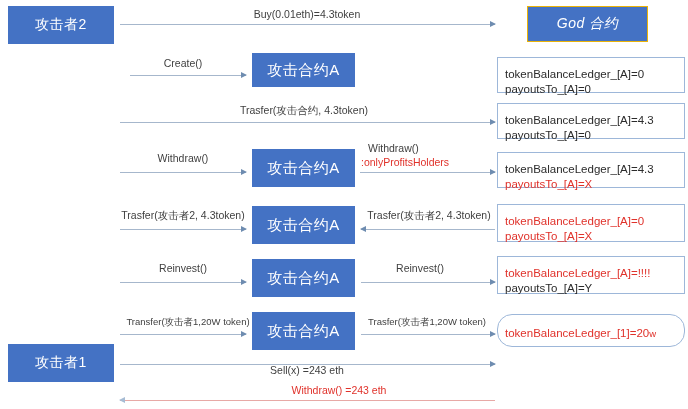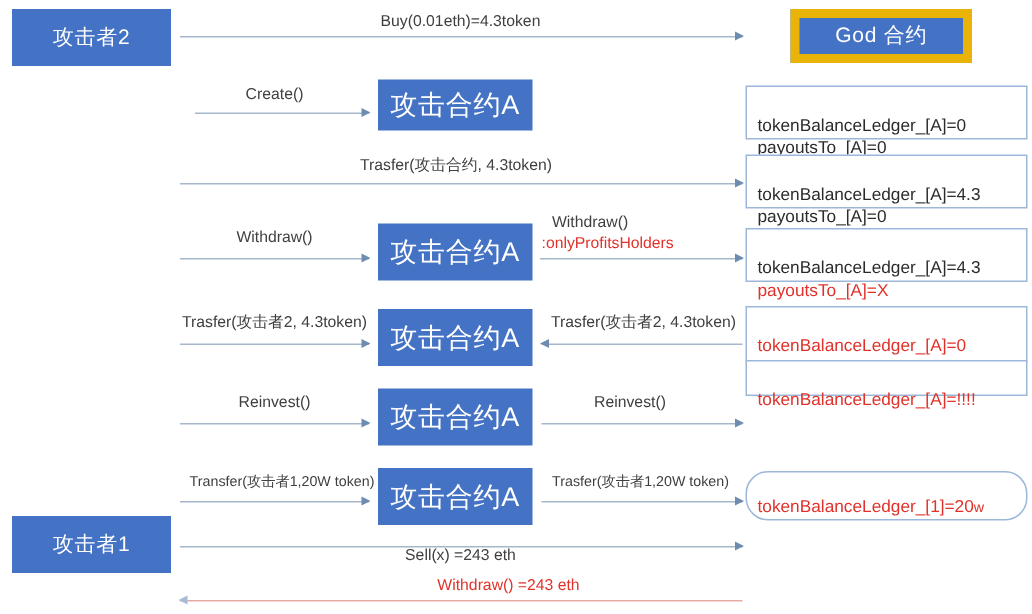--- a/index.html
+++ b/index.html
@@ -16,31 +16,32 @@
   .bluebox{
     position:absolute;
     background:#4472C4;
     color:#ffffff;
     display:flex;align-items:center;justify-content:center;
     font-size:14px;
     letter-spacing:.5px;
     box-sizing:border-box;
   }
   .bluebox.outlined{
-    border:6px solid #eab308;
-  }
-  .bluebox.contract{ font-size:18px; }
+    border:1px solid #eab308;
+    font-style:italic;
+  }
+  .bluebox.contract{ font-size:15px; }
 
   
   .statebox{
     position:absolute;
     border:1px solid #9DB7D9;
     background:#ffffff;
     box-sizing:border-box;
-    padding:19px 6px 3px 7px;
+    padding:9px 6px 3px 7px;
     font-size:11.5px;
     line-height:15px;
     color:#2b2b2b;
     white-space:nowrap;
   }
   .statebox .red{ color:#E0322B; }
   .statebox .small{ font-size:9.5px; }
 
   
   .arrow{
@@ -127,22 +128,23 @@
   <div class="statebox" style="left:497px;top:152px;width:188px;height:36px;">
     <div>tokenBalanceLedger_[A]=4.3</div>
     <div class="red">payoutsTo_[A]=X</div>
   </div>
 
   <div class="statebox" style="left:497px;top:204px;width:188px;height:38px;">
     <div class="red">tokenBalanceLedger_[A]=0</div>
     <div class="red">payoutsTo_[A]=X</div>
   </div>
 
-  <div class="statebox" style="left:497px;top:240px;width:188px;height:23px;">
+  <div class="statebox" style="left:497px;top:256px;width:188px;height:38px;">
     <div class="red">tokenBalanceLedger_[A]=!!!!</div>
+    <div>payoutsTo_[A]=Y</div>
   </div>
 
   <div class="statebox" style="left:497px;top:314px;width:188px;height:33px;display:flex;align-items:center;border-radius:15px;">
     <span class="red">tokenBalanceLedger_[1]=20</span>
       <span class="red small">w</span>
   </div>
 
   <div class="arrow" style="left:120px;top:24px;width:375px;">
     <span class="head right"></span>
   </div>

